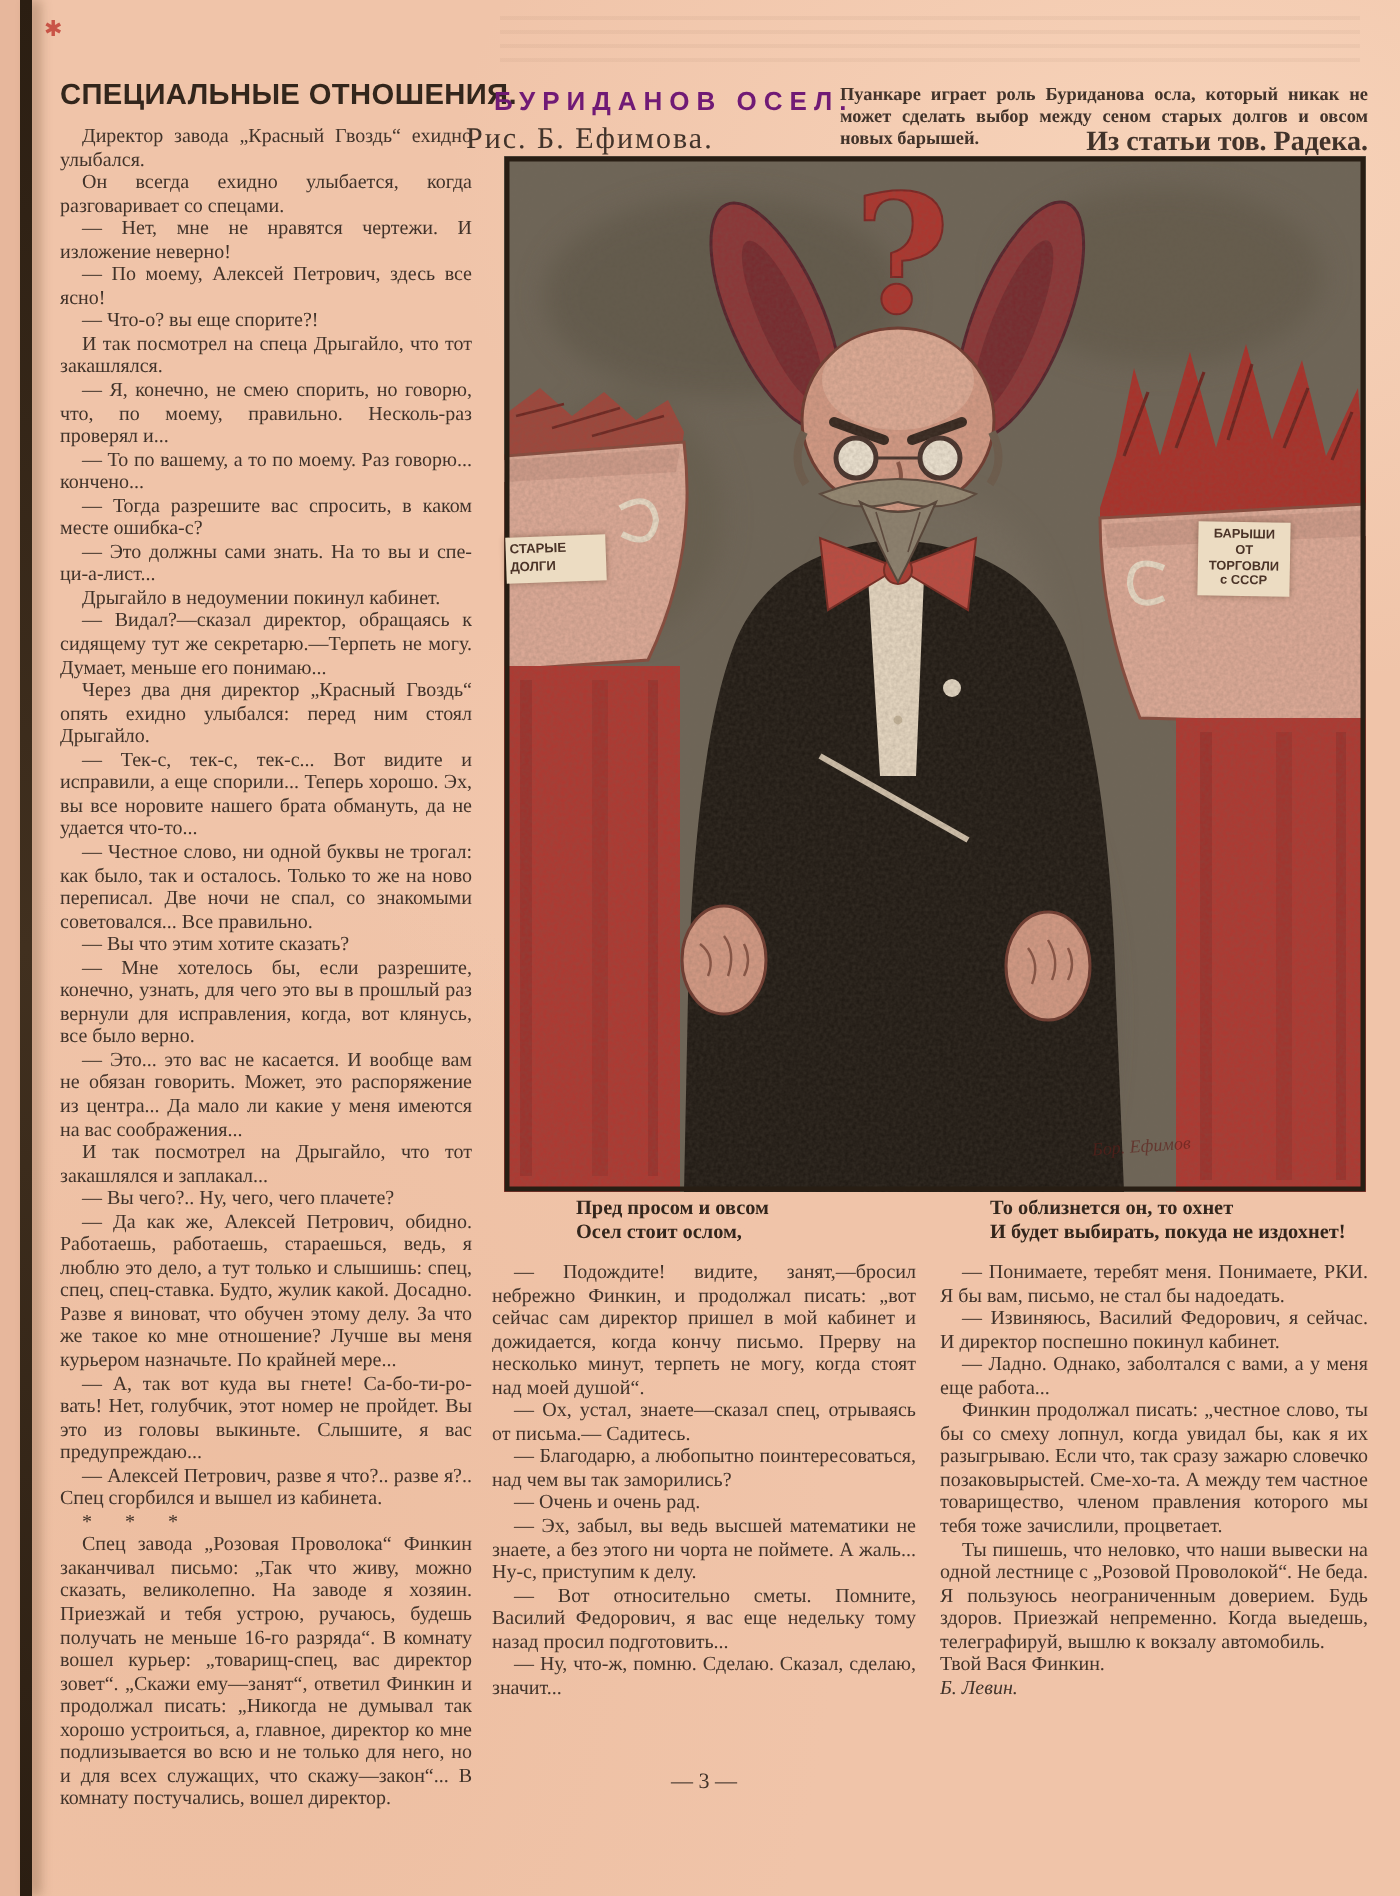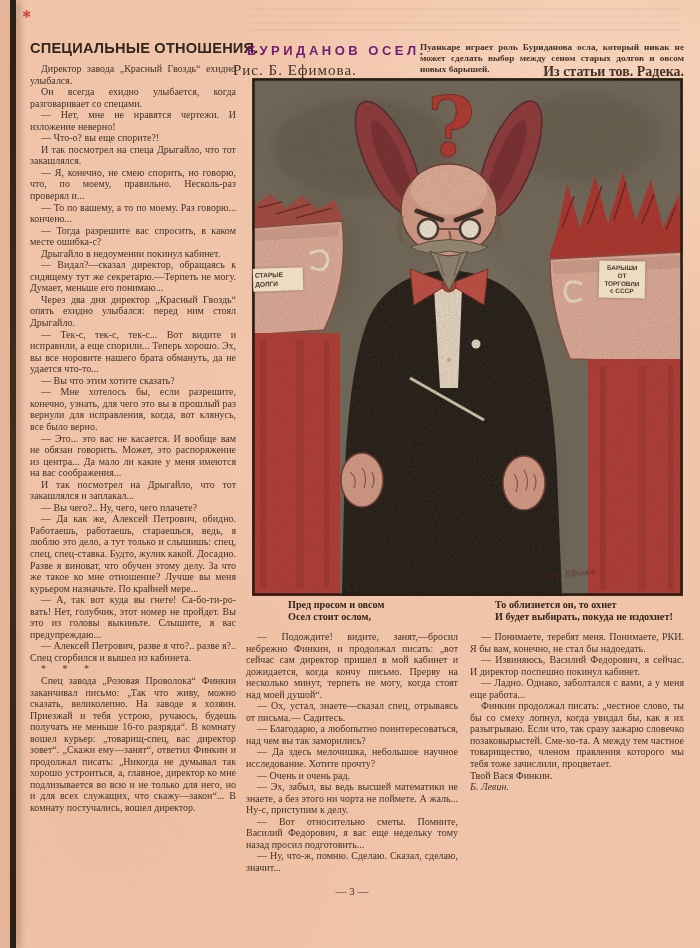--- a/index.html
+++ b/index.html
@@ -66,29 +66,32 @@
 <div class="binding-shade"></div>
 <div class="binding-line"></div>
 <div class="corner-mark">✱</div>
 <div class="bleed"></div>
 
 <h1 class="title-left">СПЕЦИАЛЬНЫЕ ОТНОШЕНИЯ.</h1>
 <section class="col-left">
   <p>Директор завода „Красный Гвоздь“ ехидно улыбался.</p>
   <p>Он всегда ехидно улыбается, когда разговаривает со спецами.</p>
   <p>— Нет, мне не нравятся чертежи. И изложение неверно!</p>
+  <p>— По моему, Алексей Петрович, здесь все ясно!</p>
   <p>— Что-о? вы еще спорите?!</p>
   <p>И так посмотрел на спеца Дрыгайло, что тот закашлялся.</p>
   <p>— Я, конечно, не смею спорить, но говорю, что, по моему, правильно. Несколь-раз проверял и...</p>
   <p>— То по вашему, а то по моему. Раз говорю... кончено...</p>
   <p>— Тогда разрешите вас спросить, в каком месте ошибка-с?</p>
+  <p>— Это должны сами знать. На то вы и спе-ци-а-лист...</p>
   <p>Дрыгайло в недоумении покинул кабинет.</p>
   <p>— Видал?—сказал директор, обращаясь к сидящему тут же секретарю.—Терпеть не могу. Думает, меньше его понимаю...</p>
   <p>Через два дня директор „Красный Гвоздь“ опять ехидно улыбался: перед ним стоял Дрыгайло.</p>
   <p>— Тек-с, тек-с, тек-с... Вот видите и исправили, а еще спорили... Теперь хорошо. Эх, вы все норовите нашего брата обмануть, да не удается что-то...</p>
+  <p>— Честное слово, ни одной буквы не трогал: как было, так и осталось. Только то же на ново переписал. Две ночи не спал, со знакомыми советовался... Все правильно.</p>
   <p>— Вы что этим хотите сказать?</p>
   <p>— Мне хотелось бы, если разрешите, конечно, узнать, для чего это вы в прошлый раз вернули для исправления, когда, вот клянусь, все было верно.</p>
   <p>— Это... это вас не касается. И вообще вам не обязан говорить. Может, это распоряжение из центра... Да мало ли какие у меня имеются на вас соображения...</p>
   <p>И так посмотрел на Дрыгайло, что тот закашлялся и заплакал...</p>
   <p>— Вы чего?.. Ну, чего, чего плачете?</p>
   <p>— Да как же, Алексей Петрович, обидно. Работаешь, работаешь, стараешься, ведь, я люблю это дело, а тут только и слышишь: спец, спец, спец-ставка. Будто, жулик какой. Досадно. Разве я виноват, что обучен этому делу. За что же такое ко мне отношение? Лучше вы меня курьером назначьте. По крайней мере...</p>
   <p>— А, так вот куда вы гнете! Са-бо-ти-ро-вать! Нет, голубчик, этот номер не пройдет. Вы это из головы выкиньте. Слышите, я вас предупреждаю...</p>
   <p>— Алексей Петрович, разве я что?.. разве я?.. Спец сгорбился и вышел из кабинета.</p>
   <p class="separator">* * *</p>
   <p>Спец завода „Розовая Проволока“ Финкин заканчивал письмо: „Так что живу, можно сказать, великолепно. На заводе я хозяин. Приезжай и тебя устрою, ручаюсь, будешь получать не меньше 16-го разряда“. В комнату вошел курьер: „товарищ-спец, вас директор зовет“. „Скажи ему—занят“, ответил Финкин и продолжал писать: „Никогда не думывал так хорошо устроиться, а, главное, директор ко мне подлизывается во всю и не только для него, но и для всех служащих, что скажу—закон“... В комнату постучались, вошел директор.</p>
@@ -221,29 +224,29 @@
   <div class="caption-right">
     <div>То облизнется он, то охнет</div>
     <div>И будет выбирать, покуда не издохнет!</div>
   </div>
 </div>
 
 <section class="col-mid">
   <p>— Подождите! видите, занят,—бросил небрежно Финкин, и продолжал писать: „вот сейчас сам директор пришел в мой кабинет и дожидается, когда кончу письмо. Прерву на несколько минут, терпеть не могу, когда стоят над моей душой“.</p>
   <p>— Ох, устал, знаете—сказал спец, отрываясь от письма.— Садитесь.</p>
   <p>— Благодарю, а любопытно поинтересоваться, над чем вы так заморились?</p>
-  <p>— Да здесь мелочишка, небольшое научное исследование. Хотите прочту?</p>
   <p>— Очень и очень рад.</p>
   <p>— Эх, забыл, вы ведь высшей математики не знаете, а без этого ни чорта не поймете. А жаль... Ну-с, приступим к делу.</p>
   <p>— Вот относительно сметы. Помните, Василий Федорович, я вас еще недельку тому назад просил подготовить...</p>
   <p>— Ну, что-ж, помню. Сделаю. Сказал, сделаю, значит...</p>
 </section>
 
 <section class="col-right">
-  <p>— Понимаете, теребят меня. Понимаете, РКИ. Я бы вам, конечно, не стал бы надоедать.</p>
+  <p>— Понимаете, теребят меня. Понимаете, РКИ. Я бы вам, письмо, не стал бы надоедать.</p>
   <p>— Извиняюсь, Василий Федорович, я сейчас. И директор поспешно покинул кабинет.</p>
   <p>— Ладно. Однако, заболтался с вами, а у меня еще работа...</p>
   <p>Финкин продолжал писать: „честное слово, ты бы со смеху лопнул, когда увидал бы, как я их разыгрываю. Если что, так сразу зажарю словечко позаковырыстей. Сме-хо-та. А между тем частное товарищество, членом правления которого мы тебя тоже зачислили, процветает.</p>
+  <p>Ты пишешь, что неловко, что наши вывески на одной лестнице с „Розовой Проволокой“. Не беда. Я пользуюсь неограниченным доверием. Будь здоров. Приезжай непременно. Когда выедешь, телеграфируй, вышлю к вокзалу автомобиль.</p>
   <p class="letter-signature">Твой Вася Финкин.</p>
   <p class="author-signature">Б. Левин.</p>
 </section>
 
 <div class="page-number">— 3 —</div>
 
 </body></html>

